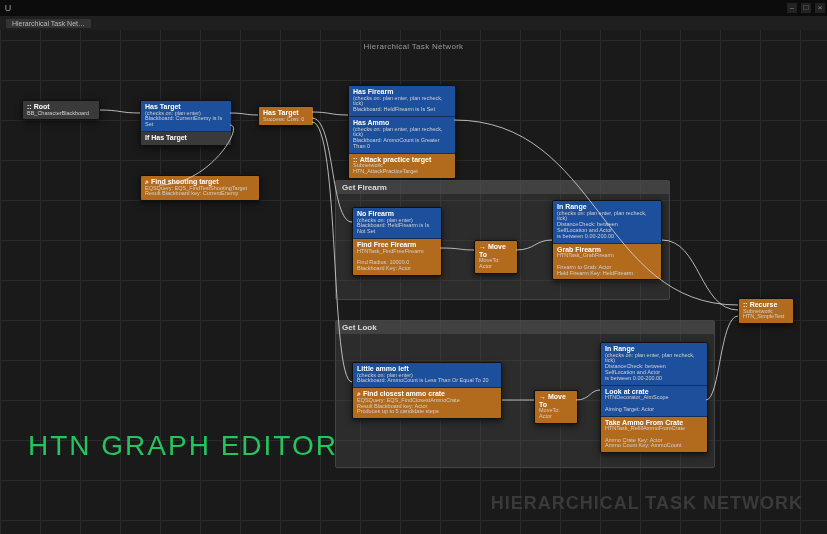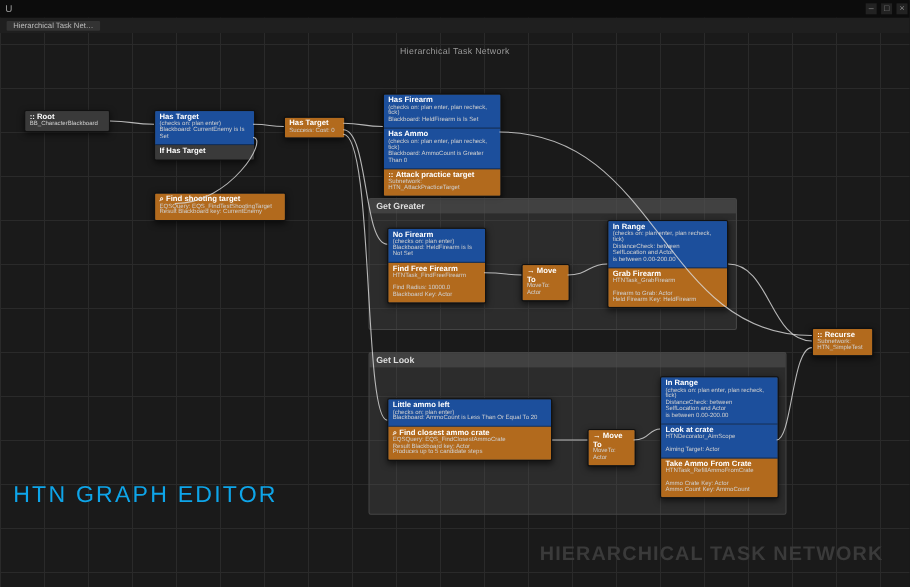--- a/index.html
+++ b/index.html
@@ -36,22 +36,22 @@
     background: #333; color: #bbb; padding: 1px 6px; font-size: 7px;
     border-radius: 1px;
   }
   .centered-title {
     position: absolute; top: 42px; left: 0; right: 0;
     text-align: center; font-size: 8px; color: #999;
     letter-spacing: 0.3px;
     z-index: 48;
   }
   .big-label {
-    position: absolute; left: 12px; bottom: 72px;
-    font-size: 21px; font-weight: 200; color: #0ea5e9;
+    position: absolute; left: 28px; bottom: 72px;
+    font-size: 28px; font-weight: 200; color: #22c55e;
     letter-spacing: 2px;
   }
   .footer-label {
     position: absolute; right: 24px; bottom: 20px;
     font-size: 18px; font-weight: bold; color: #3a3a3a;
     letter-spacing: 1px;
   }
   .canvas { position: absolute; inset: 0; }
 
   
@@ -169,21 +169,21 @@
 Blackboard: AmmoCount is Greater Than 0</div>
     </div>
     <div class="section orange">
       <div class="ttl"><span class="icon">::</span><span>Attack practice target</span></div>
       <div class="sub" style="white-space:pre-line">Subnetwork:
 HTN_AttackPracticeTarget</div>
     </div>
   </div>
 
   <div class="group" style="left:335px; top:180px; width:335px; height:120px;">
-    <div class="group-title">Get Greater</div>
+    <div class="group-title">Get Firearm</div>
   </div>
   <div class="node" style="left:352px; top:207px; width:90px;">
     <div class="section blue">
       <div class="ttl">No Firearm</div>
       <div class="sub" style="white-space:pre-line">(checks on: plan enter)
 Blackboard: HeldFirearm is Is Not Set</div>
     </div>
     <div class="section orange">
       <div class="ttl">Find Free Firearm</div>
       <div class="sub" style="white-space:pre-line">HTNTask_FindFreeFirearm

